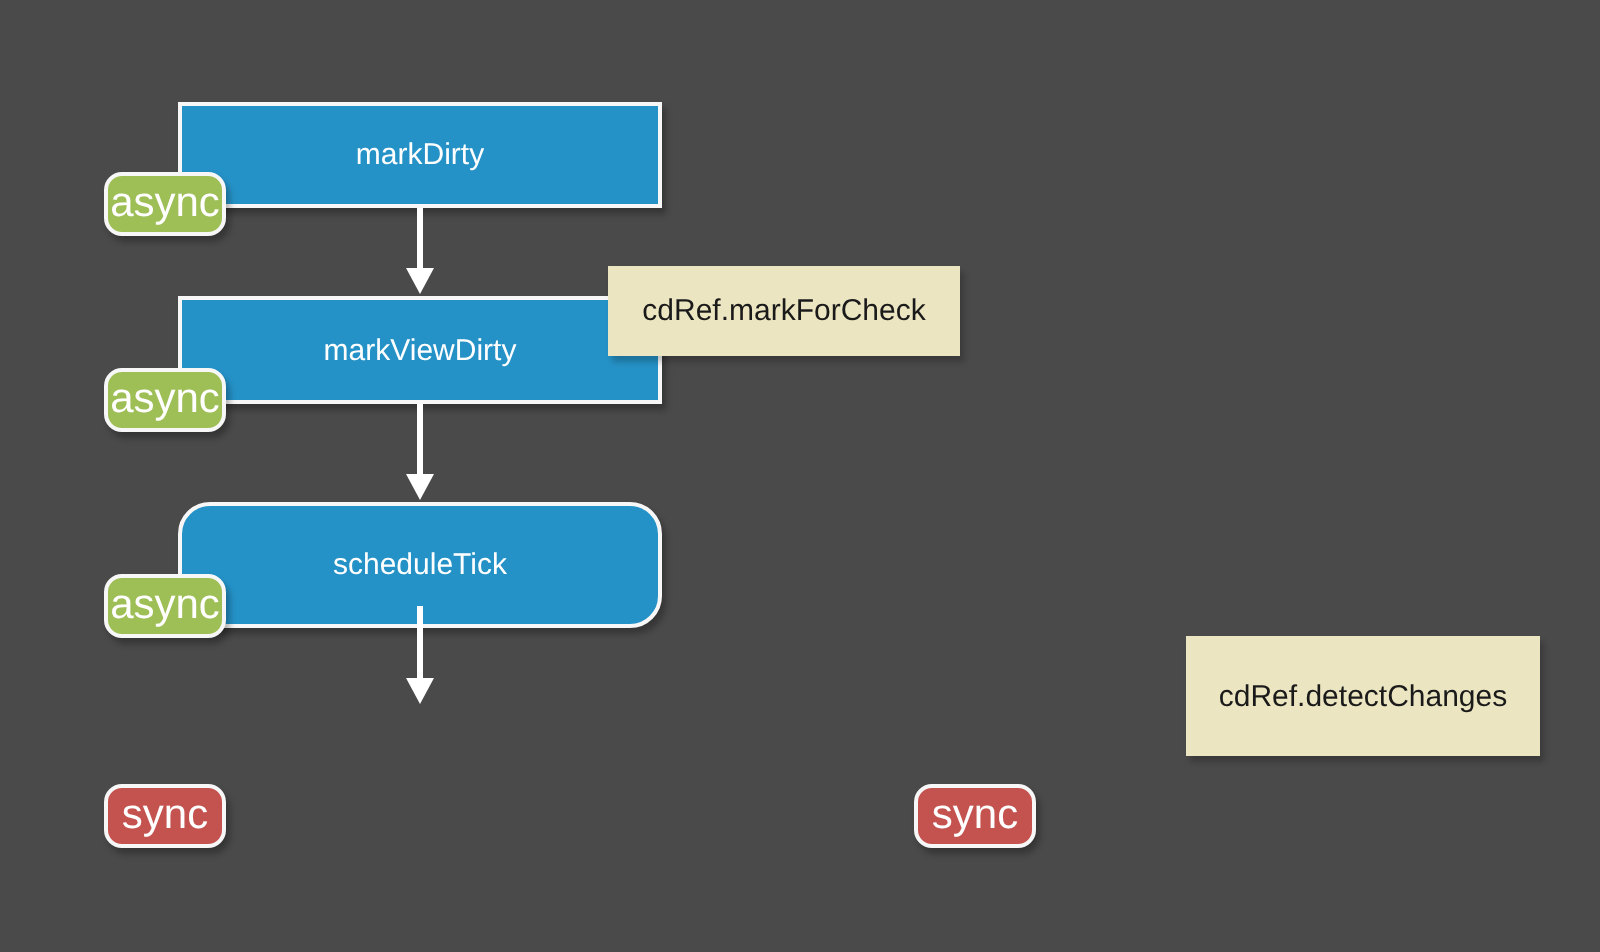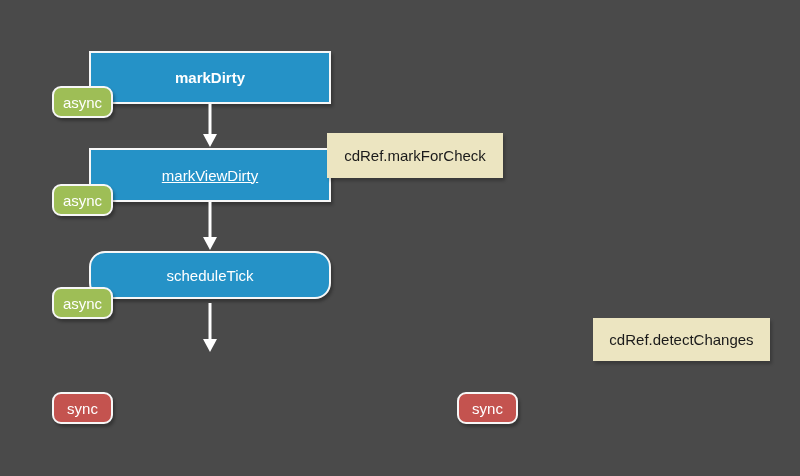--- a/index.html
+++ b/index.html
@@ -23,46 +23,46 @@
 
   .node{
     position:absolute;box-sizing:border-box;
     background:var(--node-fill);
     border:2px solid var(--node-border);
     box-shadow:2px 3px 3px rgba(0,0,0,0.28);
     color:#fff;font-size:15px;
     display:flex;align-items:center;justify-content:center;
     z-index:1;
   }
-  #node-markdirty{left:89px;top:51px;width:242px;height:53px;font-weight:bold;}
-  #node-markviewdirty{left:89px;top:148px;width:242px;height:54px;text-decoration:underline;}
-  #node-scheduletick{left:89px;top:251px;width:242px;height:48px;border-radius:16px;}
+  #node-markdirty{left:89px;top:51px;width:242px;height:53px;}
+  #node-markviewdirty{left:89px;top:148px;width:242px;height:54px;}
+  #node-scheduletick{left:89px;top:251px;width:242px;height:63px;border-radius:16px;}
   #node-tick{left:89px;top:354px;width:242px;height:53px;}
   #node-detectchanges{left:493px;top:354px;width:187px;height:53px;}
 
   .arrow-layer{position:absolute;left:0;top:0;z-index:2;pointer-events:none;}
 
   .annotation{
     position:absolute;box-sizing:border-box;
     background:var(--annotation-fill);
     color:var(--annotation-text);
     font-size:15px;
     display:flex;align-items:center;justify-content:center;
     box-shadow:2px 3px 3px rgba(0,0,0,0.22);
     z-index:3;
   }
-  #annotation-markforcheck{left:304px;top:133px;width:176px;height:45px;margin-left:23px;}
-  #annotation-detectchanges{left:593px;top:318px;width:177px;height:43px;}
+  #annotation-markforcheck{left:304px;top:133px;width:176px;height:45px;}
+  #annotation-detectchanges{left:593px;top:318px;width:177px;height:60px;}
 
   .badge{
     position:absolute;box-sizing:border-box;
     width:61px;height:32px;
     border:2px solid var(--node-border);
     border-radius:9px;
-    color:#fff;font-size:15px;
+    color:#fff;font-size:21px;
     display:flex;align-items:center;justify-content:center;
     box-shadow:2px 3px 3px rgba(0,0,0,0.28);
     z-index:4;
   }
   .badge.async{background:var(--async-fill);}
   .badge.sync{background:var(--sync-fill);text-align:right;}
   #badge-async-1{left:52px;top:86px;}
   #badge-async-2{left:52px;top:184px;}
   #badge-async-3{left:52px;top:287px;}
   #badge-sync-1{left:52px;top:392px;}

